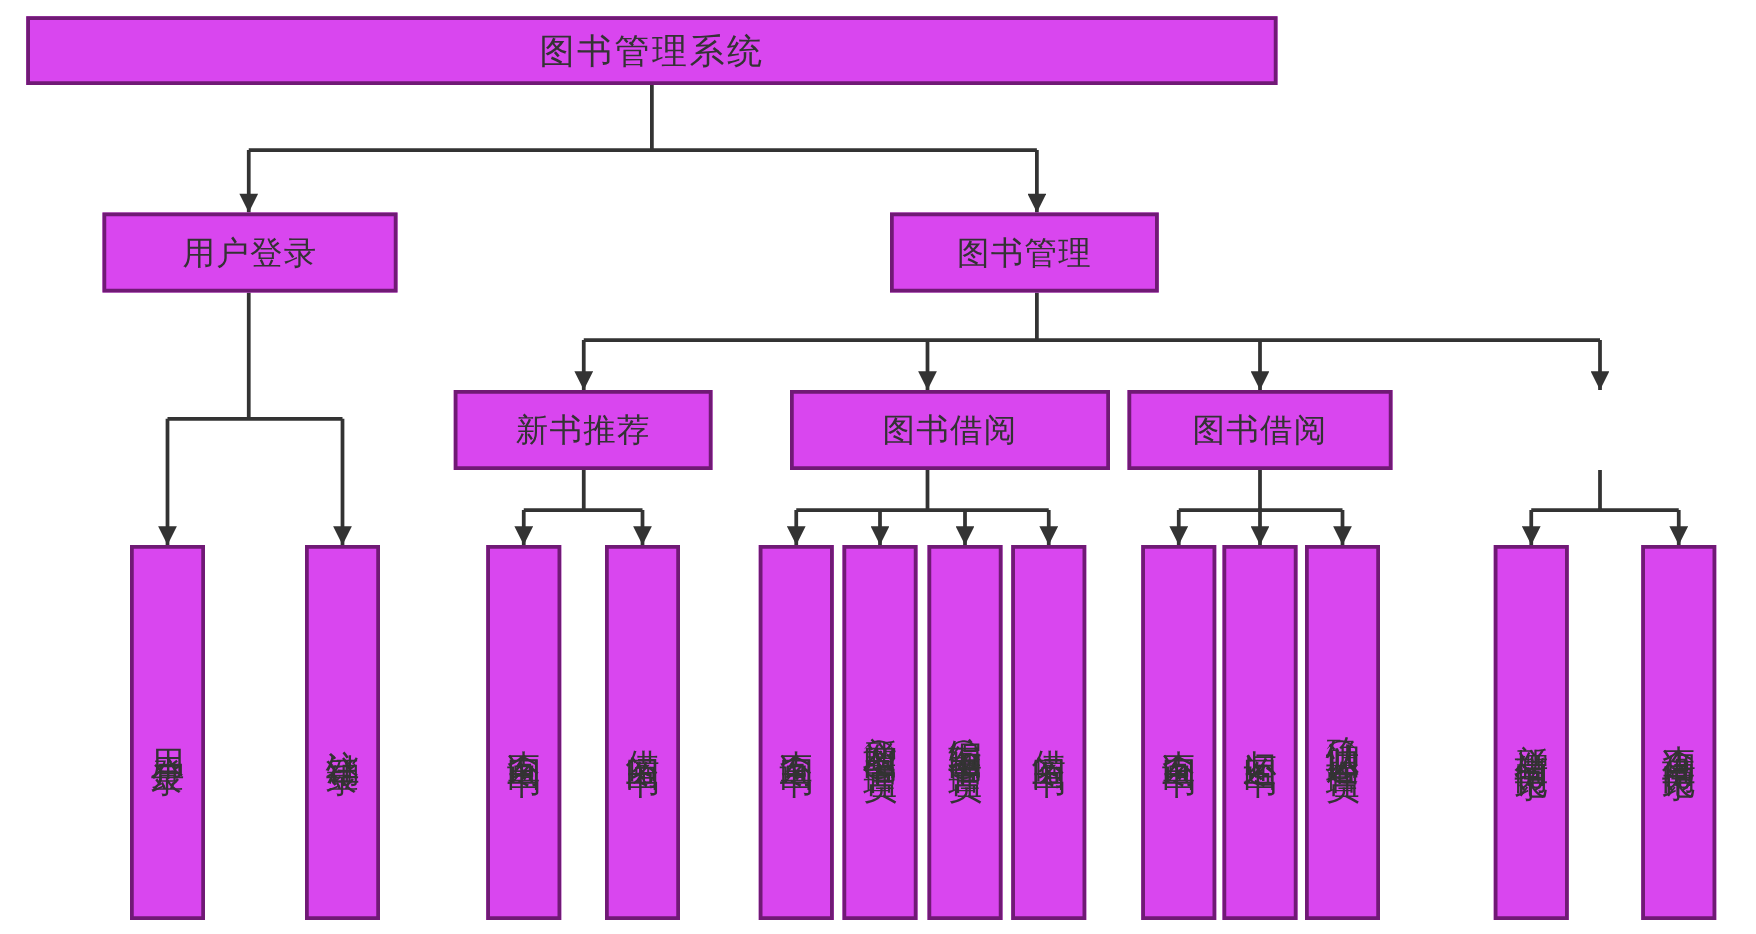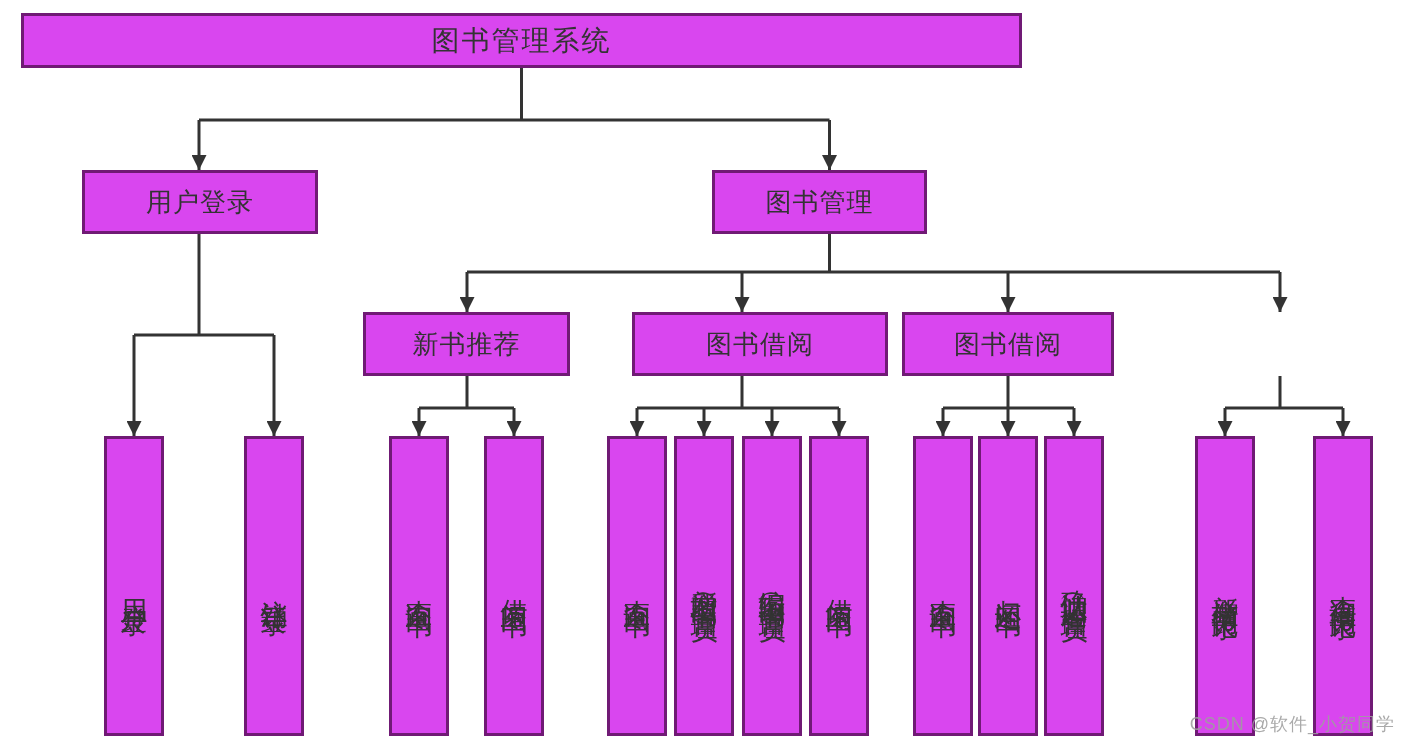--- a/index.html
+++ b/index.html
@@ -117,15 +117,14 @@
   <div class="box v" style="left:742px;top:436px;width:60px;height:300px;">编辑图书（管理员）</div>
   <div class="box v" style="left:809px;top:436px;width:60px;height:300px;">借阅图书</div>
 
   <div class="box v" style="left:913px;top:436px;width:60px;height:300px;">查询图书</div>
   <div class="box v" style="left:978px;top:436px;width:60px;height:300px;">归还图书</div>
   <div class="box v" style="left:1044px;top:436px;width:60px;height:300px;">确认归还（管理员）</div>
 
   <div class="box v" style="left:1195px;top:436px;width:60px;height:300px;">新增借阅记录</div>
   <div class="box v" style="left:1313px;top:436px;width:60px;height:300px;">查询借阅记录</div>
 
-  <div class="watermark">CSDN @软件_小贺同学</div>
 
 </div>
 
 </body></html>

